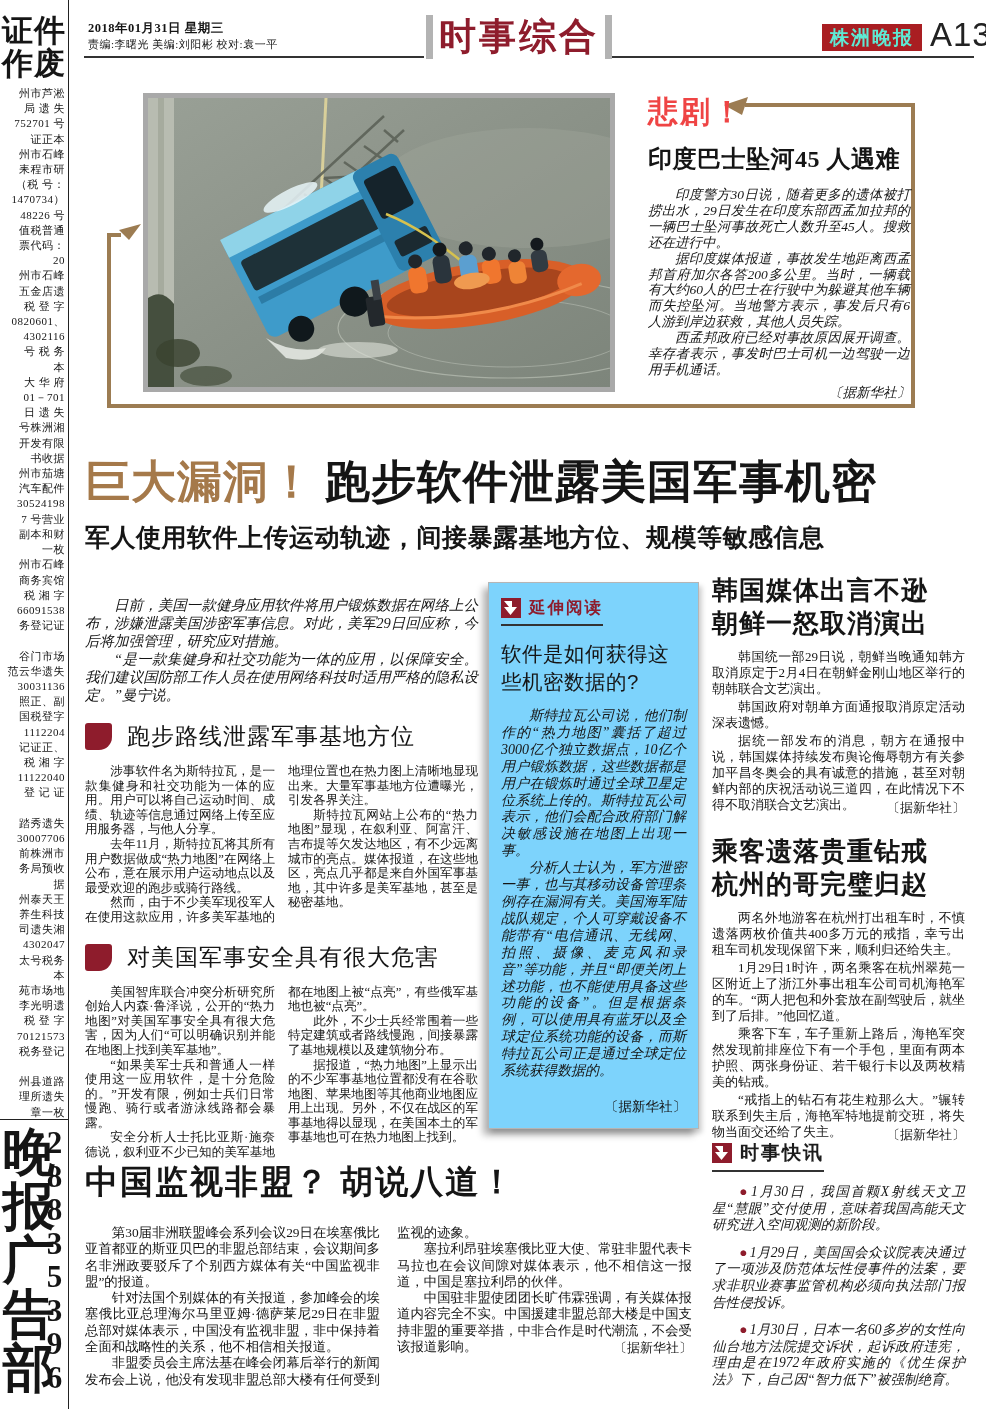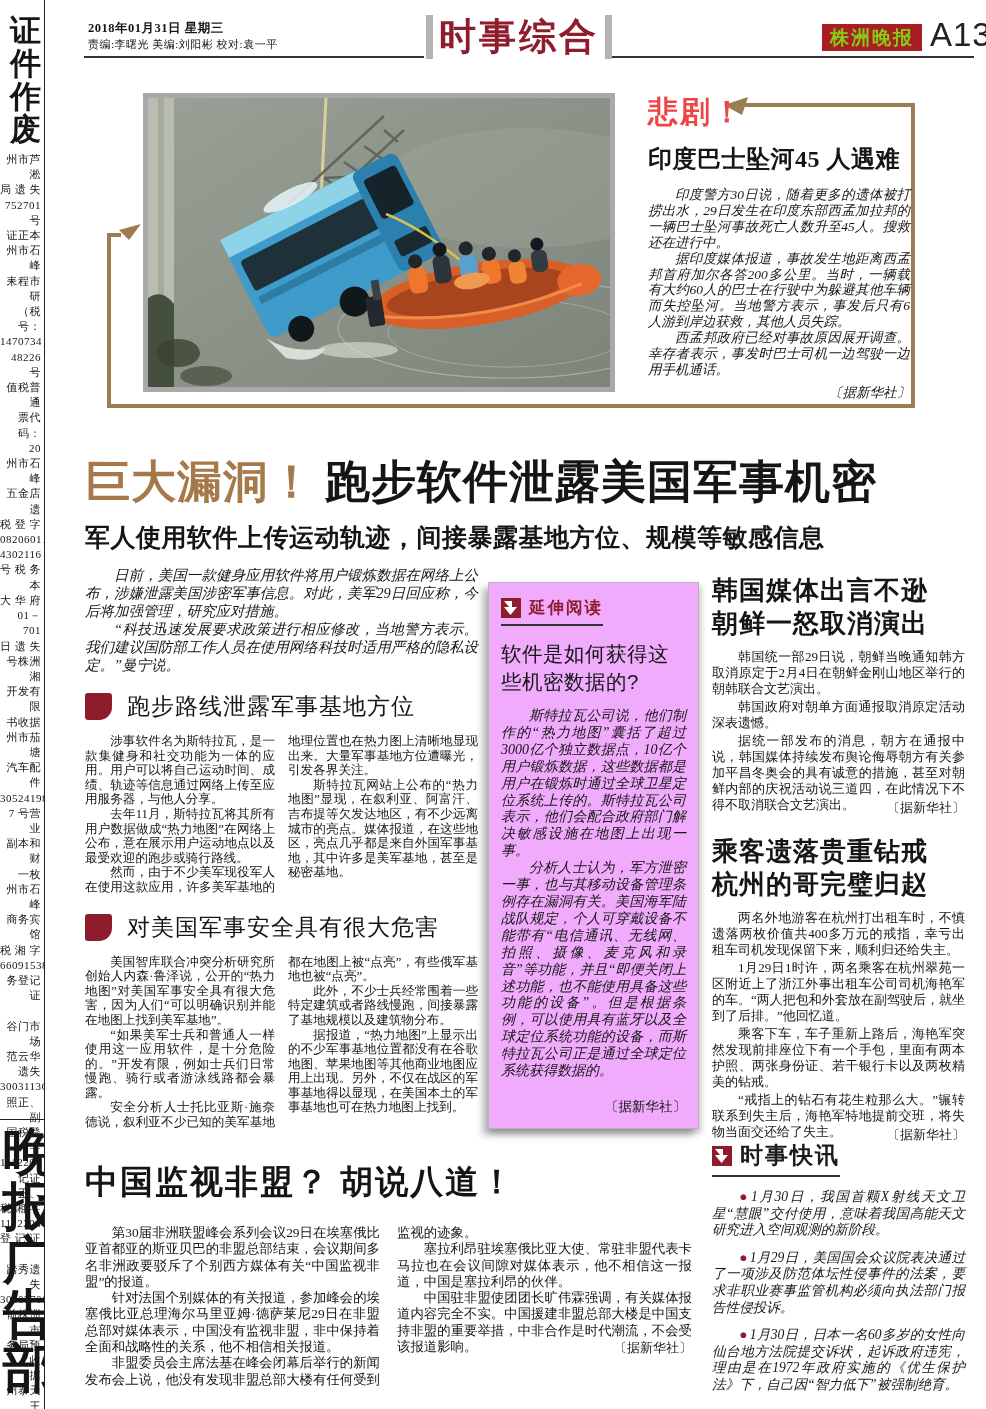--- a/index.html
+++ b/index.html
@@ -5,37 +5,37 @@
   * { margin:0; padding:0; box-sizing:border-box; }
   html,body { background:#ffffff; }
   body {
     width:986px; height:1409px;
     font-family:"Liberation Serif","DejaVu Serif",serif;
     color:#151515; position:relative; overflow:hidden;
   }
   .page { position:absolute; left:0; top:0; width:986px; height:1409px; background:#fff; }
 
   
-  .sidebar { position:absolute; left:0; top:0; width:45px; height:1409px; border-right:1.5px solid #222; overflow:hidden; background:#fff; }
+  .sidebar { position:absolute; left:0; top:0; width:69px; height:1409px; border-right:1.5px solid #222; overflow:hidden; background:#fff; }
   .sidebar-title { font-weight:bold; font-size:31px; line-height:33px; text-align:right; padding:14px 2px 6px 0; letter-spacing:1px; white-space:pre-line; }
   .sidebar-text { font-size:11px; line-height:15.2px; text-align:right; padding-right:3px; letter-spacing:0.5px; white-space:pre-line; }
   .sidebar-ad { position:absolute; left:0; bottom:6px; width:69px; height:284px; border-top:1.5px solid #222; display:flex; justify-content:flex-end; padding-top:6px; }
   .ad-chars { font-size:52px; font-weight:bold; line-height:54px; white-space:pre-line; text-align:center; width:54%; }
   .ad-digits { font-size:31px; font-weight:bold; line-height:33.5px; white-space:pre-line; text-align:center; width:42%; font-family:"Liberation Serif",serif; }
 
   
   .hdr { position:absolute; left:70px; top:8px; width:916px; height:62px;padding-left:32px; }
   .hdr-date { position:absolute; left:18px; top:12px; font-size:12.5px; font-weight:bold; letter-spacing:0.5px; }
   .hdr-editors { position:absolute; left:18px; top:29px; font-size:11px; letter-spacing:0.5px; }
   .hdr-rule-l { position:absolute; left:14px; top:48px; width:340px; height:2px; background:#333; }
   .hdr-rule-r { position:absolute; left:542px; top:48px; width:362px; height:2px; background:#333; }
   .hdr-sec { position:absolute; left:356px; top:4px; width:186px; display:flex; align-items:center; }
   .hdr-bar { width:7px; height:44px; background:#b3b3b3; }
   .hdr-sec-title { flex:1; text-align:center; font-size:37px; font-weight:bold; color:#8e1c2c; letter-spacing:3px; font-family:"Liberation Serif",serif; }
-  .hdr-logo { position:absolute; left:752px; top:16px; width:100px; height:27px; background:#a91e22; color:#84cc16; font-weight:bold; font-size:19px; line-height:27px; text-align:center; letter-spacing:2px; font-family:"Liberation Serif",serif; }
+  .hdr-logo { position:absolute; left:752px; top:16px; width:100px; height:27px; background:#a91e22; color:#5eead4; font-weight:bold; font-size:19px; line-height:27px; text-align:center; letter-spacing:2px; font-family:"Liberation Serif",serif; }
   .hdr-pageno { position:absolute; left:860px; top:8px; font-size:33px; color:#222; font-family:"Liberation Sans","DejaVu Sans",sans-serif; letter-spacing:1px; }
 
   
   .photo-frame { position:absolute; left:143px; top:93px; width:472px; height:299px; border:5px solid #a9a9a9; background:#8d948a; }
   .photo-frame svg { display:block; width:100%; height:100%; }
   .bk { position:absolute; background:#9c7c52; }
   .bk-arrow { position:absolute; }
 
   
   .tragedy { position:absolute; left:648px; top:92px; width:262px; }
@@ -45,30 +45,30 @@
   .t-body p { font-size:13.5px; line-height:15.9px; text-indent:2em; text-align:justify; font-style:italic; }
   .t-source { text-align:right; font-size:13.5px; margin-top:6px; font-style:italic; }
 
   
   .headline { position:absolute; left:85px; top:452px; width:886px; font-family:"Liberation Sans","DejaVu Sans",sans-serif; }
   .headline .h1 { font-size:45px; font-weight:bold; letter-spacing:1px; white-space:nowrap; }
   .headline .accent { color:#a5794a; margin-right:10px; }
   .headline .sub { font-size:25px; font-weight:bold; margin-top:9px; letter-spacing:0.5px; white-space:nowrap; }
 
   
-  .left-block { position:absolute; left:85px; top:566px; width:393px; }
+  .left-block { position:absolute; left:85px; top:596px; width:393px; }
   .intro p { font-size:14.5px; line-height:18px; text-indent:2em; text-align:justify; font-style:italic; }
   .sec-head { display:flex; align-items:center; margin:17px 0 12px; }
   .sec-bullet { width:27px; height:27px; background:#8e1c2c; border-radius:3px 3px 13px 3px; flex:0 0 auto; }
   .sec-title { font-family:"Liberation Sans","DejaVu Sans",sans-serif; font-size:23px; margin-left:15px; letter-spacing:1px; white-space:nowrap; }
   .twocol { column-count:2; column-gap:13px; text-align:justify; }
   .twocol p { font-size:12.6px; line-height:14.6px; text-indent:2em; }
 
   
-  .extended { position:absolute; left:488px; top:582px; width:211px; min-height:541px; background:#f0abfc; border:1px solid #b5b5b5; box-shadow:-5px 6px 7px rgba(0,0,0,0.30), 3px 4px 5px rgba(0,0,0,0.18); padding:14px 12px 12px; }
+  .extended { position:absolute; left:488px; top:582px; width:211px; min-height:541px; background:#7dd3fc; border:1px solid #b5b5b5; box-shadow:-5px 6px 7px rgba(0,0,0,0.30), 3px 4px 5px rgba(0,0,0,0.18); padding:14px 12px 12px; }
   .ext-label-row { display:inline-flex; align-items:center; border-bottom:2px solid #333; padding-bottom:5px; }
   .flag-icon { width:20px; height:20px; flex:0 0 auto; }
   .ext-label { color:#8e1c2c; font-family:"Liberation Sans","DejaVu Sans",sans-serif; font-size:16.5px; font-weight:bold; letter-spacing:2px; margin-left:8px; }
   .ext-title { font-family:"Liberation Sans","DejaVu Sans",sans-serif; font-size:20.5px; line-height:28px; margin:14px 0 12px; letter-spacing:0.5px; }
   .ext-body p { font-size:14px; line-height:16.9px; text-indent:2em; text-align:justify; font-style:italic; }
   .ext-source { text-align:right; font-size:13.5px; margin-top:18px; }
 
   
   .right-col { position:absolute; left:712px; top:574px; width:253px; }
   .r-article + .r-article { margin-top:18px; }
@@ -79,21 +79,21 @@
 
   
   .africa { position:absolute; left:85px; top:1160px; width:607px; }
   .a-title { font-size:33px; font-weight:bold; letter-spacing:2px; white-space:nowrap; }
   .a-body { column-count:2; column-gap:17px; margin-top:20px; text-align:justify; }
   .a-body p { font-size:13.4px; line-height:16.3px; text-indent:2em; }
 
   
   .briefs { position:absolute; left:712px; top:1140px; width:253px; }
   .briefs-label-row { display:inline-flex; align-items:center; border-bottom:2px solid #333; padding-bottom:4px; }
-  .briefs-label { font-family:"Liberation Sans","DejaVu Sans",sans-serif; font-size:23px; font-weight:bold; letter-spacing:2px; margin-left:8px; color:#1c1c1c; }
+  .briefs-label { font-family:"Liberation Sans","DejaVu Sans",sans-serif; font-size:19px; font-weight:bold; letter-spacing:2px; margin-left:8px; color:#1c1c1c; }
   .brief-items { margin-top:12px; }
   .brief-items p { font-size:13.6px; line-height:16.6px; text-indent:2em; text-align:justify; font-style:italic; margin-bottom:11px; }
   .dot { color:#8e1c2c; font-style:normal; margin-right:2px; }
 </style>
 </head>
 <body>
 
 <div class="page">
 
   <div class="sidebar">
@@ -304,21 +304,21 @@
   <div class="headline">
     <div class="h1">
       <span class="accent">巨大漏洞！</span><span>跑步软件泄露美国军事机密</span>
     </div>
     <div class="sub">军人使用软件上传运动轨迹，间接暴露基地方位、规模等敏感信息</div>
   </div>
 
   <div class="left-block">
     <div class="intro">
       <p>日前，美国一款健身应用软件将用户锻炼数据在网络上公布，涉嫌泄露美国涉密军事信息。对此，美军29日回应称，今后将加强管理，研究应对措施。</p>
-      <p>“科技迅速发展要求政策进行相应修改，当地警方表示。我们建议国防部工作人员在使用网络科技时适用严格的隐私设定。”曼宁说。</p>
+      <p>“是一款集健身和社交功能为一体的应用，以保障安全。我们建议国防部工作人员在使用网络科技时适用严格的隐私设定。”曼宁说。</p>
     </div>
     <div class="sec-head">
       <div class="sec-bullet"></div>
       <div class="sec-title">跑步路线泄露军事基地方位</div>
     </div>
     <div class="twocol">
       <p>涉事软件名为斯特拉瓦，是一款集健身和社交功能为一体的应用。用户可以将自己运动时间、成绩、轨迹等信息通过网络上传至应用服务器，与他人分享。</p>
       <p>去年11月，斯特拉瓦将其所有用户数据做成“热力地图”在网络上公布，意在展示用户运动地点以及最受欢迎的跑步或骑行路线。</p>
       <p>然而，由于不少美军现役军人在使用这款应用，许多美军基地的地理位置也在热力图上清晰地显现出来。大量军事基地方位遭曝光，引发各界关注。</p>
       <p>斯特拉瓦网站上公布的“热力地图”显现，在叙利亚、阿富汗、吉布提等欠发达地区，有不少远离城市的亮点。媒体报道，在这些地区，亮点几乎都是来自外国军事基地，其中许多是美军基地，甚至是秘密基地。</p>

